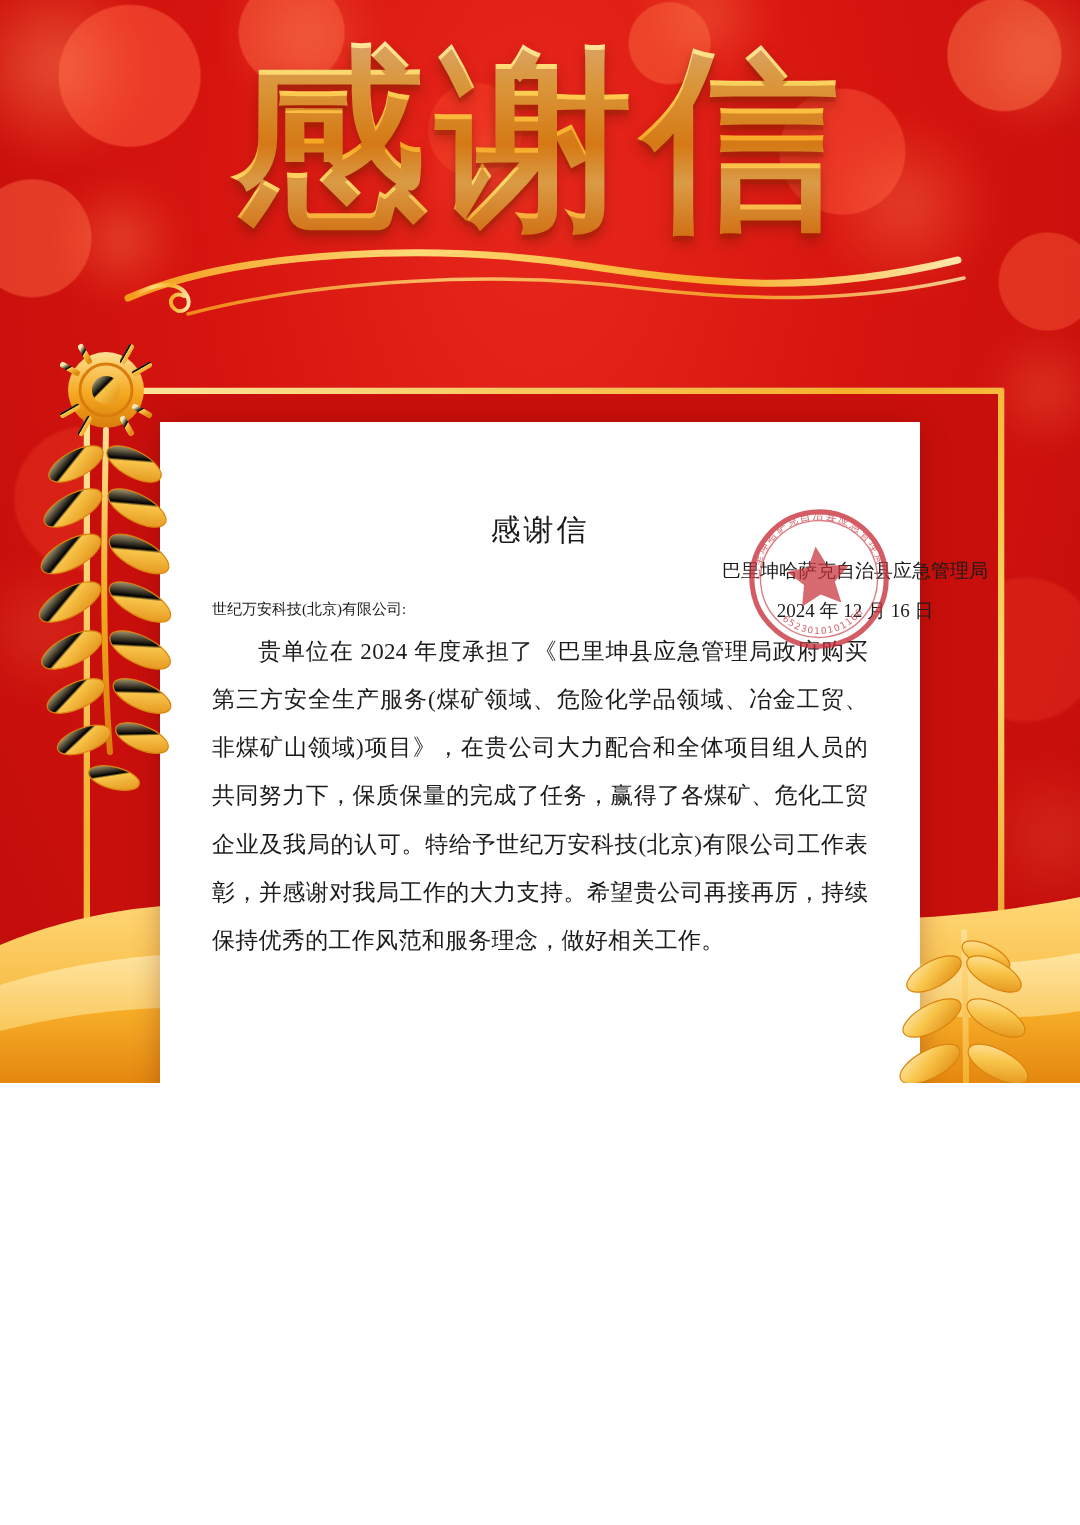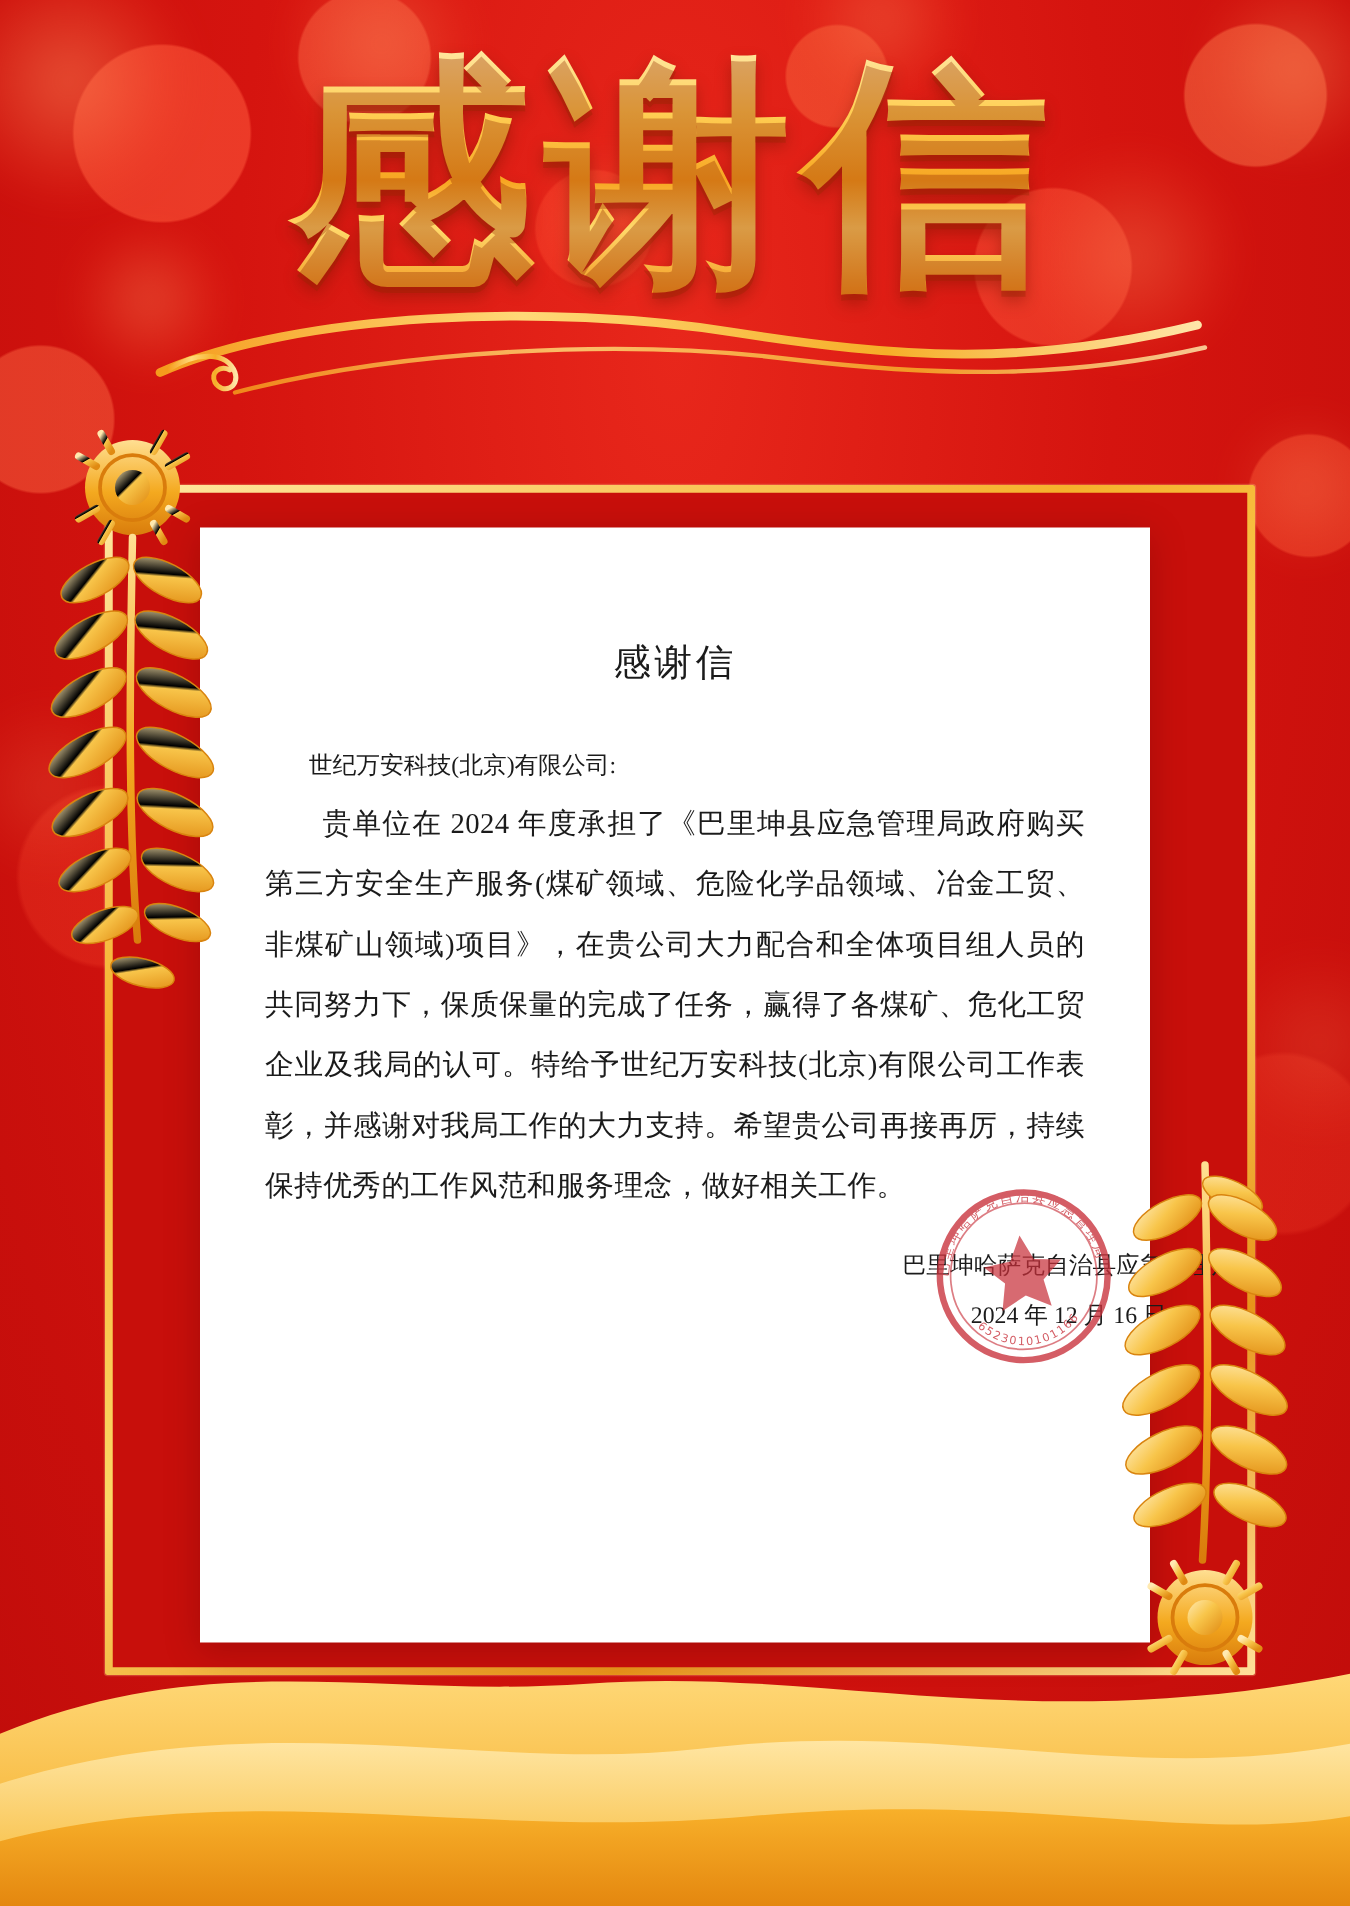--- a/index.html
+++ b/index.html
@@ -10,21 +10,21 @@
     width: 1080px;
     height: 1525px;
     font-family: "Liberation Serif", "DejaVu Serif", serif;
     overflow: hidden;
   }
 
   
   .poster {
     position: relative;
     width: 1080px;
-    height: 1525px;
+    height: 1083px;
     background:
       radial-gradient(circle at 12% 7%, rgba(255,90,60,0.55) 0 70px, rgba(255,90,60,0) 72px),
       radial-gradient(circle at 3% 22%, rgba(255,110,70,0.45) 0 58px, rgba(255,110,70,0) 60px),
       radial-gradient(circle at 27% 3%, rgba(255,120,80,0.40) 0 52px, rgba(255,120,80,0) 54px),
       radial-gradient(circle at 44% 12%, rgba(255,80,50,0.35) 0 46px, rgba(255,80,50,0) 48px),
       radial-gradient(circle at 62% 4%, rgba(255,120,70,0.40) 0 40px, rgba(255,120,70,0) 42px),
       radial-gradient(circle at 78% 14%, rgba(255,90,60,0.45) 0 62px, rgba(255,90,60,0) 64px),
       radial-gradient(circle at 93% 5%, rgba(255,130,80,0.45) 0 56px, rgba(255,130,80,0) 58px),
       radial-gradient(circle at 97% 26%, rgba(255,100,60,0.40) 0 48px, rgba(255,100,60,0) 50px),
       radial-gradient(circle at 8% 46%, rgba(255,80,50,0.25) 0 70px, rgba(255,80,50,0) 74px),
@@ -122,25 +122,24 @@
   }
   .letter-title {
     text-align: center;
     font-size: 30px;
     color: #1b1b1b;
     letter-spacing: 3px;
     margin-bottom: 44px;
     font-family: "Liberation Serif", "DejaVu Serif", serif;
   }
   .salutation {
-    font-size: 19px;
+    font-size: 15px;
     color: #1b1b1b;
     line-height: 1.9;
     margin-bottom: 4px;
-    margin-left: 35px;
   }
   .body-text {
     font-size: 23px;
     color: #1b1b1b;
     line-height: 2.1;
     text-align: justify;
     text-indent: 2em;
     letter-spacing: .3px;
   }
   .signature {

